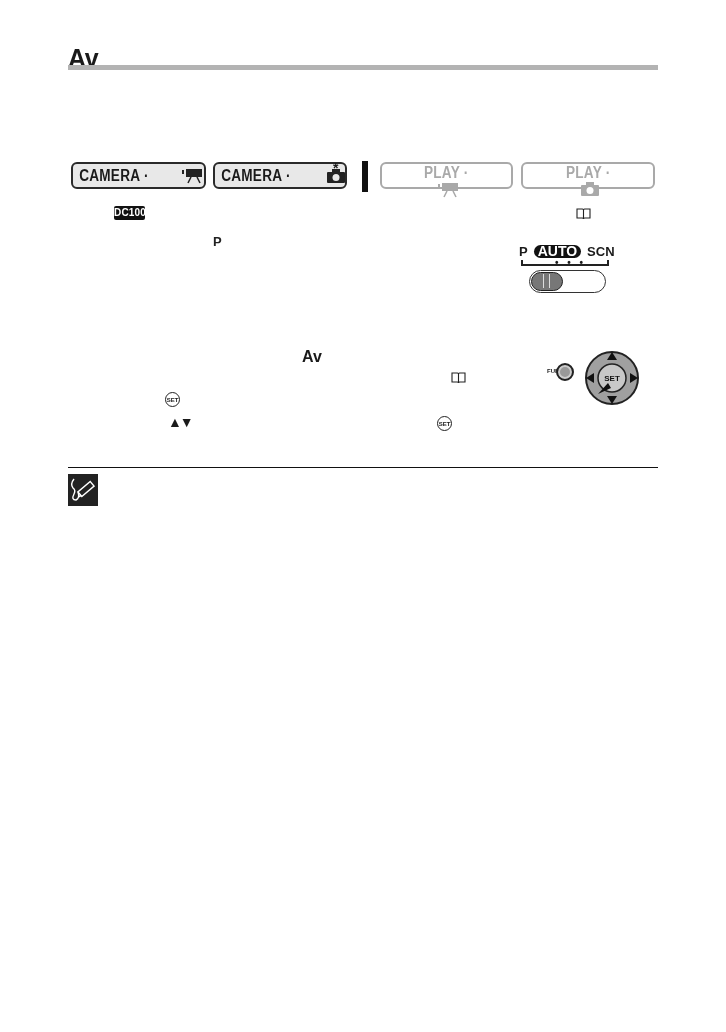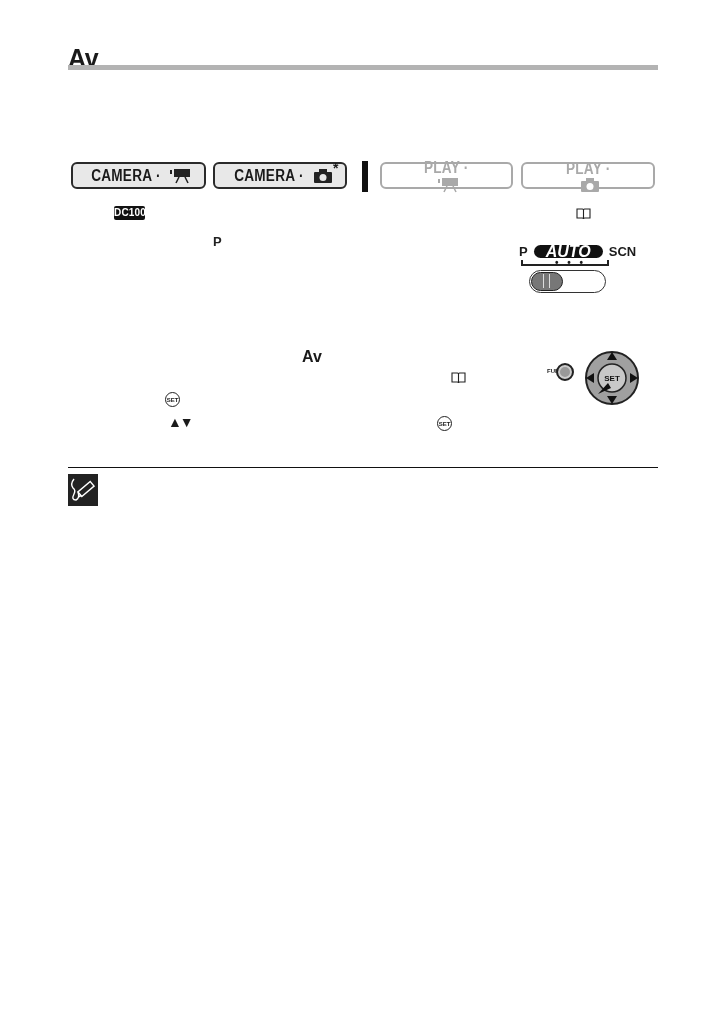--- a/index.html
+++ b/index.html
@@ -6,37 +6,37 @@
   body { width: 726px; height: 1032px; position: relative; overflow: hidden;
          font-family: "Liberation Sans", sans-serif; color: #1a1a1a; }
   .abs { position: absolute; }
 
   
   .title { left: 68px; top: 46px; font-size: 25px; font-weight: bold; letter-spacing: -0.5px; color: #1a1a1a; line-height: 1; }
   .title-rule { left: 68px; top: 65px; width: 590px; height: 5px; background: #b3b3b3; }
 
   
   .mode { top: 162px; height: 27px; border: 2px solid #2a2a2a; border-radius: 6px; background: #e8e8e8;
-          display: flex; align-items: center; justify-content: center; box-sizing: border-box;
+          display: flex; align-items: center; justify-content: space-between; box-sizing: border-box;
           font-family: "Liberation Sans", sans-serif; font-weight: bold; font-size: 16px; letter-spacing: 0.3px;
           transform-origin: center; }
   .mode .lbl { display: inline-block; transform: scaleX(0.85); }
   .mode.disabled { border-color: #a9a9a9; background: #ffffff; color: #a9a9a9; flex-direction: column; }
   .mode .ico { margin-left: 4px; display: inline-flex; align-items: center; }
   .sep-bar { left: 362px; top: 161px; width: 6px; height: 31px; background: #111; }
   .asterisk { left: 333px; top: 160px; font-size: 14px; font-weight: bold; }
 
   
   .badge { left: 114px; top: 206px; width: 31px; height: 14px; background: #111; color: #fff; border-radius: 2px;
            font-size: 10px; font-weight: bold; line-height: 14px; text-align: center; letter-spacing: 0.2px; }
   .p-letter { left: 213px; top: 234px; font-size: 13px; font-weight: bold; color: #222; }
 
   
   .switch-labels { left: 519px; top: 244px; font-size: 13px; font-weight: bold; display: flex; align-items: center; gap: 6px; }
-  .auto-pill { background: #111; color: #fff; border-radius: 7px; font-size: 16px; padding: 0 12px; line-height: 13px; font-style: italic; }
+  .auto-pill { background: #111; color: #fff; border-radius: 7px; font-size: 14px; padding: 0 4px; line-height: 13px; }
   .bracket { left: 521px; top: 260px; width: 88px; height: 6px; border-left: 2px solid #222; border-right: 2px solid #222; border-bottom: 2px solid #222; box-sizing: border-box; }
   .dots { left: 555px; top: 257px; font-size: 10px; letter-spacing: 3px; font-weight: bold; }
   .slider { left: 529px; top: 270px; width: 77px; height: 23px; border: 1.5px solid #333; border-radius: 12px; box-sizing: border-box; }
   .knob { left: 531px; top: 272px; width: 32px; height: 19px; border-radius: 10px; background: #777; border: 1.5px solid #222; box-sizing: border-box; }
   .knob::after { content: ""; position: absolute; left: 11px; top: 1px; width: 5px; height: 14px; border-left: 1px solid #ddd; border-right: 1px solid #ddd; }
 
   .av-inline { left: 302px; top: 348px; font-size: 16px; font-weight: bold; }
   .set-btn { width: 15px; height: 15px; border: 1px solid #222; border-radius: 50%; font-size: 6px; font-weight: bold;
              display: flex; align-items: center; justify-content: center; box-sizing: border-box; background: #fff; }
   .arrows { left: 168px; top: 414px; font-size: 14px; letter-spacing: -2px; }

